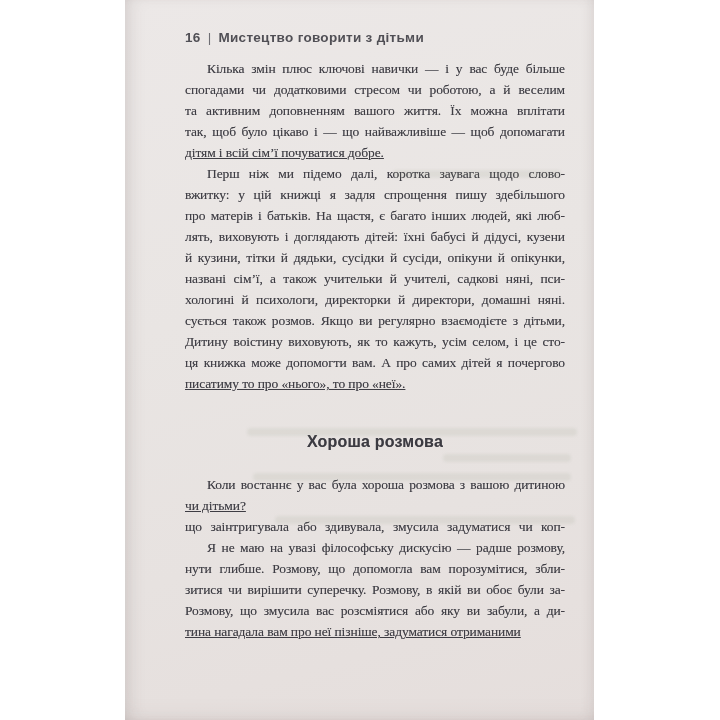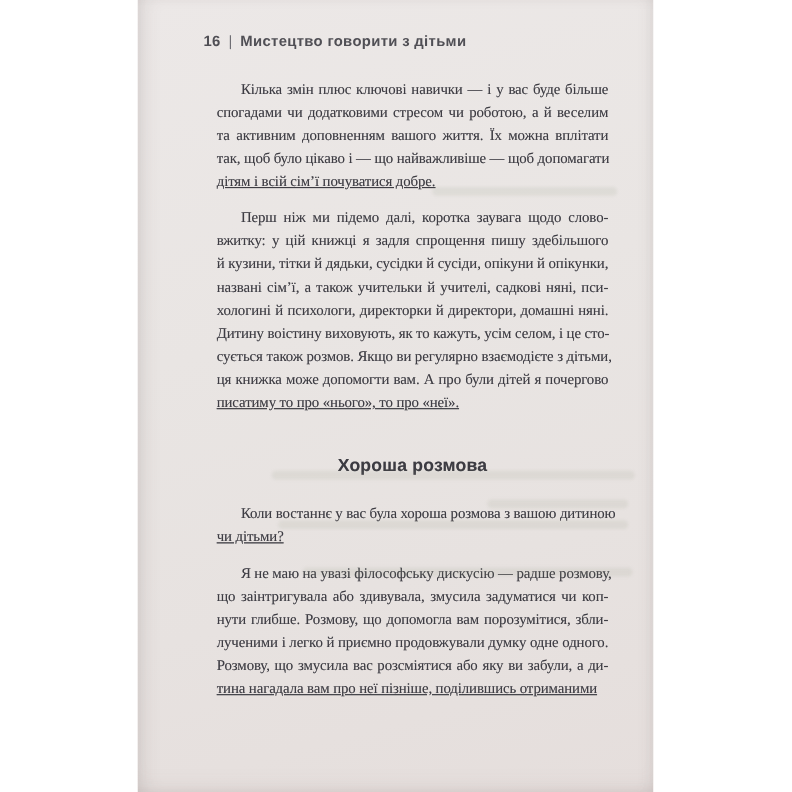--- a/index.html
+++ b/index.html
@@ -11,21 +11,21 @@
         box-shadow:inset 12px 0 20px -12px rgba(90,78,76,0.22),
                    inset -9px 0 16px -11px rgba(90,78,76,0.18),
                    inset 0 -14px 24px -16px rgba(120,95,95,0.15);}
   .page-header{position:absolute;left:60px;top:30px;
         font-family:"Liberation Sans",sans-serif;font-size:13.5px;font-weight:600;
         color:#504f55;letter-spacing:0.3px;white-space:nowrap;}
   .page-header .sep{margin:0 7px;font-weight:400;color:#6f6e74;}
   .page-body{position:absolute;left:60px;top:58px;width:380px;
         color:#3e3d44;font-size:13.5px;line-height:21px;
         text-shadow:0 0 0.6px rgba(62,61,68,0.45);}
-  .para{margin:12px;}
+  .para{margin:0;}
   .line{text-align:justify;text-align-last:justify;letter-spacing:-0.1px;white-space:nowrap;}
   .line.first{text-indent:22px;}
   .line.last{text-align-last:left;text-decoration:underline;}
   .section-heading{font-family:"Liberation Sans",sans-serif;font-size:16px;font-weight:700;
         color:#3c3b42;text-align-last:center;margin:38px 0 22px 0;
         line-height:20px;letter-spacing:0.2px;}
   .ghost{position:absolute;height:8px;background:rgba(148,156,132,0.13);
         filter:blur(1.6px);border-radius:4px;pointer-events:none;}
 </style>
 </head>
@@ -42,40 +42,42 @@
         <div class="para">
           <div class="line first">Кілька змін плюс ключові навички — і у вас буде більше</div>
           <div class="line">спогадами чи додатковими стресом чи роботою, а й веселим</div>
           <div class="line">та активним доповненням вашого життя. Їх можна вплітати</div>
           <div class="line">так, щоб було цікаво і — що найважливіше — щоб допомагати</div>
           <div class="line last">дітям і всій сім’ї почуватися добре.</div>
         </div>
         <div class="para">
           <div class="line first">Перш ніж ми підемо далі, коротка заувага щодо слово-</div>
           <div class="line">вжитку: у цій книжці я задля спрощення пишу здебільшого</div>
+          <div class="line">про матерів і батьків. На щастя, є багато інших людей, які люб-</div>
+          <div class="line">лять, виховують і доглядають дітей: їхні бабусі й дідусі, кузени</div>
           <div class="line">й кузини, тітки й дядьки, сусідки й сусіди, опікуни й опікунки,</div>
           <div class="line">названі сім’ї, а також учительки й учителі, садкові няні, пси-</div>
           <div class="line">хологині й психологи, директорки й директори, домашні няні.</div>
+          <div class="line">сується також розмов. Якщо ви регулярно взаємодієте з дітьми,</div>
           <div class="line">Дитину воістину виховують, як то кажуть, усім селом, і це сто-</div>
-          <div class="line">сується також розмов. Якщо ви регулярно взаємодієте з дітьми,</div>
-          <div class="line">ця книжка може допомогти вам. А про були дітей я почергово</div>
+          <div class="line">ця книжка може допомогти вам. А про самих дітей я почергово</div>
           <div class="line last">писатиму то про «нього», то про «неї».</div>
         </div>
         <div class="section-heading">Хороша розмова</div>
         <div class="para">
           <div class="line first">Коли востаннє у вас була хороша розмова з вашою дитиною</div>
           <div class="line last">чи дітьми?</div>
         </div>
         <div class="para">
+          <div class="line">що заінтригувала або здивувала, змусила задуматися чи коп-</div>
           <div class="line first">Я не маю на увазі філософську дискусію — радше розмову,</div>
-          <div class="line">що заінтригувала або здивувала, змусила задуматися чи коп-</div>
           <div class="line">нути глибше. Розмову, що допомогла вам порозумітися, збли-</div>
-          <div class="line">лученими і легко й приємно продовжували думку одне одного.</div>
+          <div class="line">зитися чи вирішити суперечку. Розмову, в якій ви обоє були за-</div>
           <div class="line">Розмову, що змусила вас розсміятися або яку ви забули, а ди-</div>
-          <div class="line last">тина нагадала вам про неї пізніше, поділившись отриманими</div>
+          <div class="line last">тина нагадала вам про неї пізніше, задуматися отриманими</div>
         </div>
       </div>
 
     <div class="ghost" style="left:268px;top:170px;width:168px;"></div>
     <div class="ghost" style="left:122px;top:428px;width:330px;"></div>
     <div class="ghost" style="left:318px;top:454px;width:128px;"></div>
     <div class="ghost" style="left:128px;top:473px;width:318px;"></div>
     <div class="ghost" style="left:150px;top:516px;width:300px;"></div>
   </div>
 </div>

